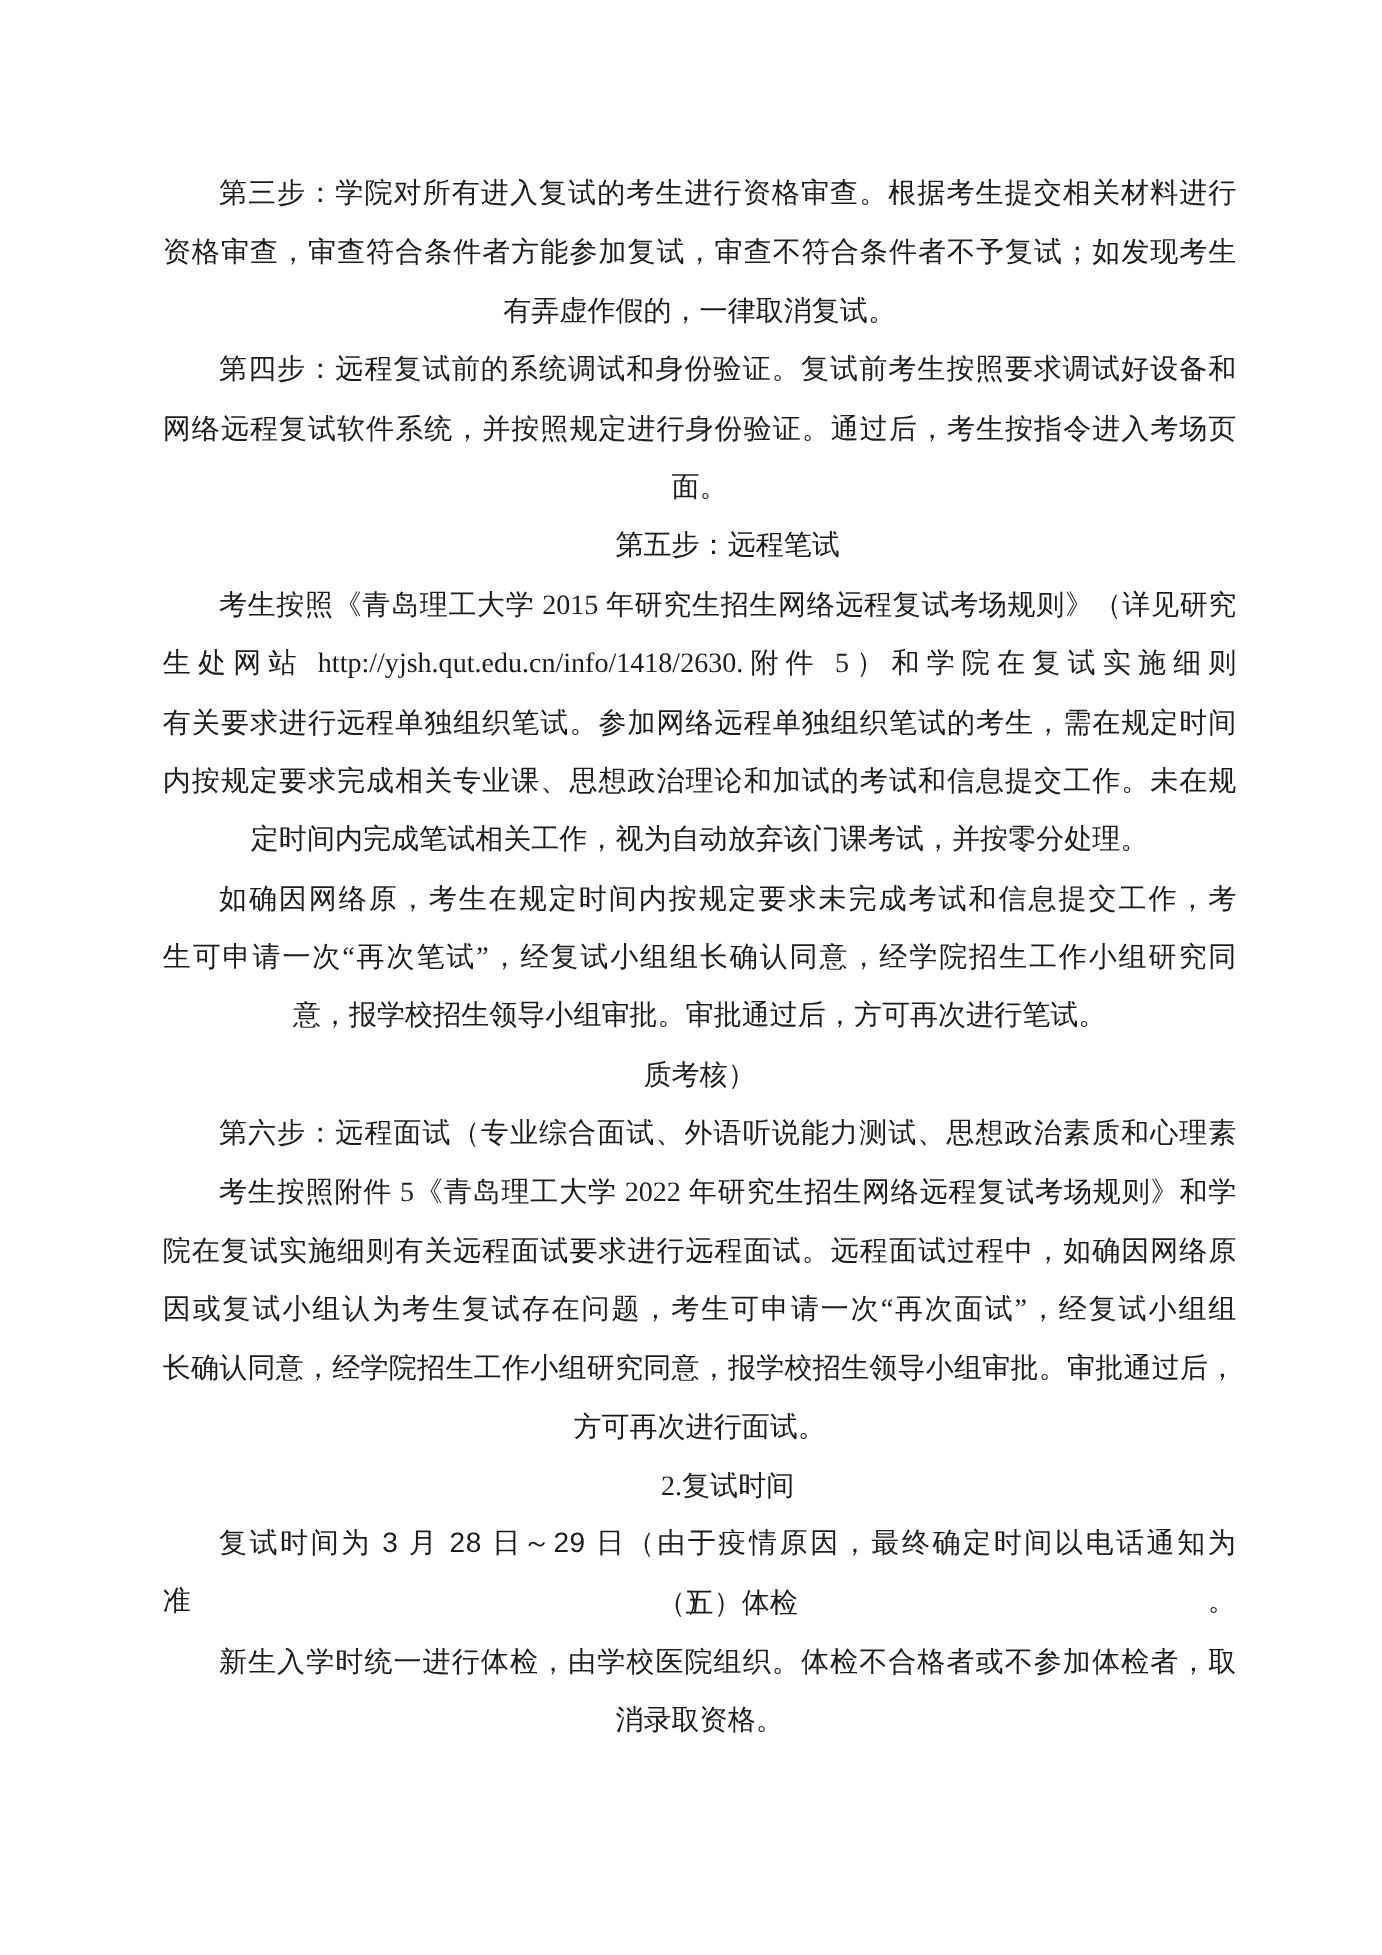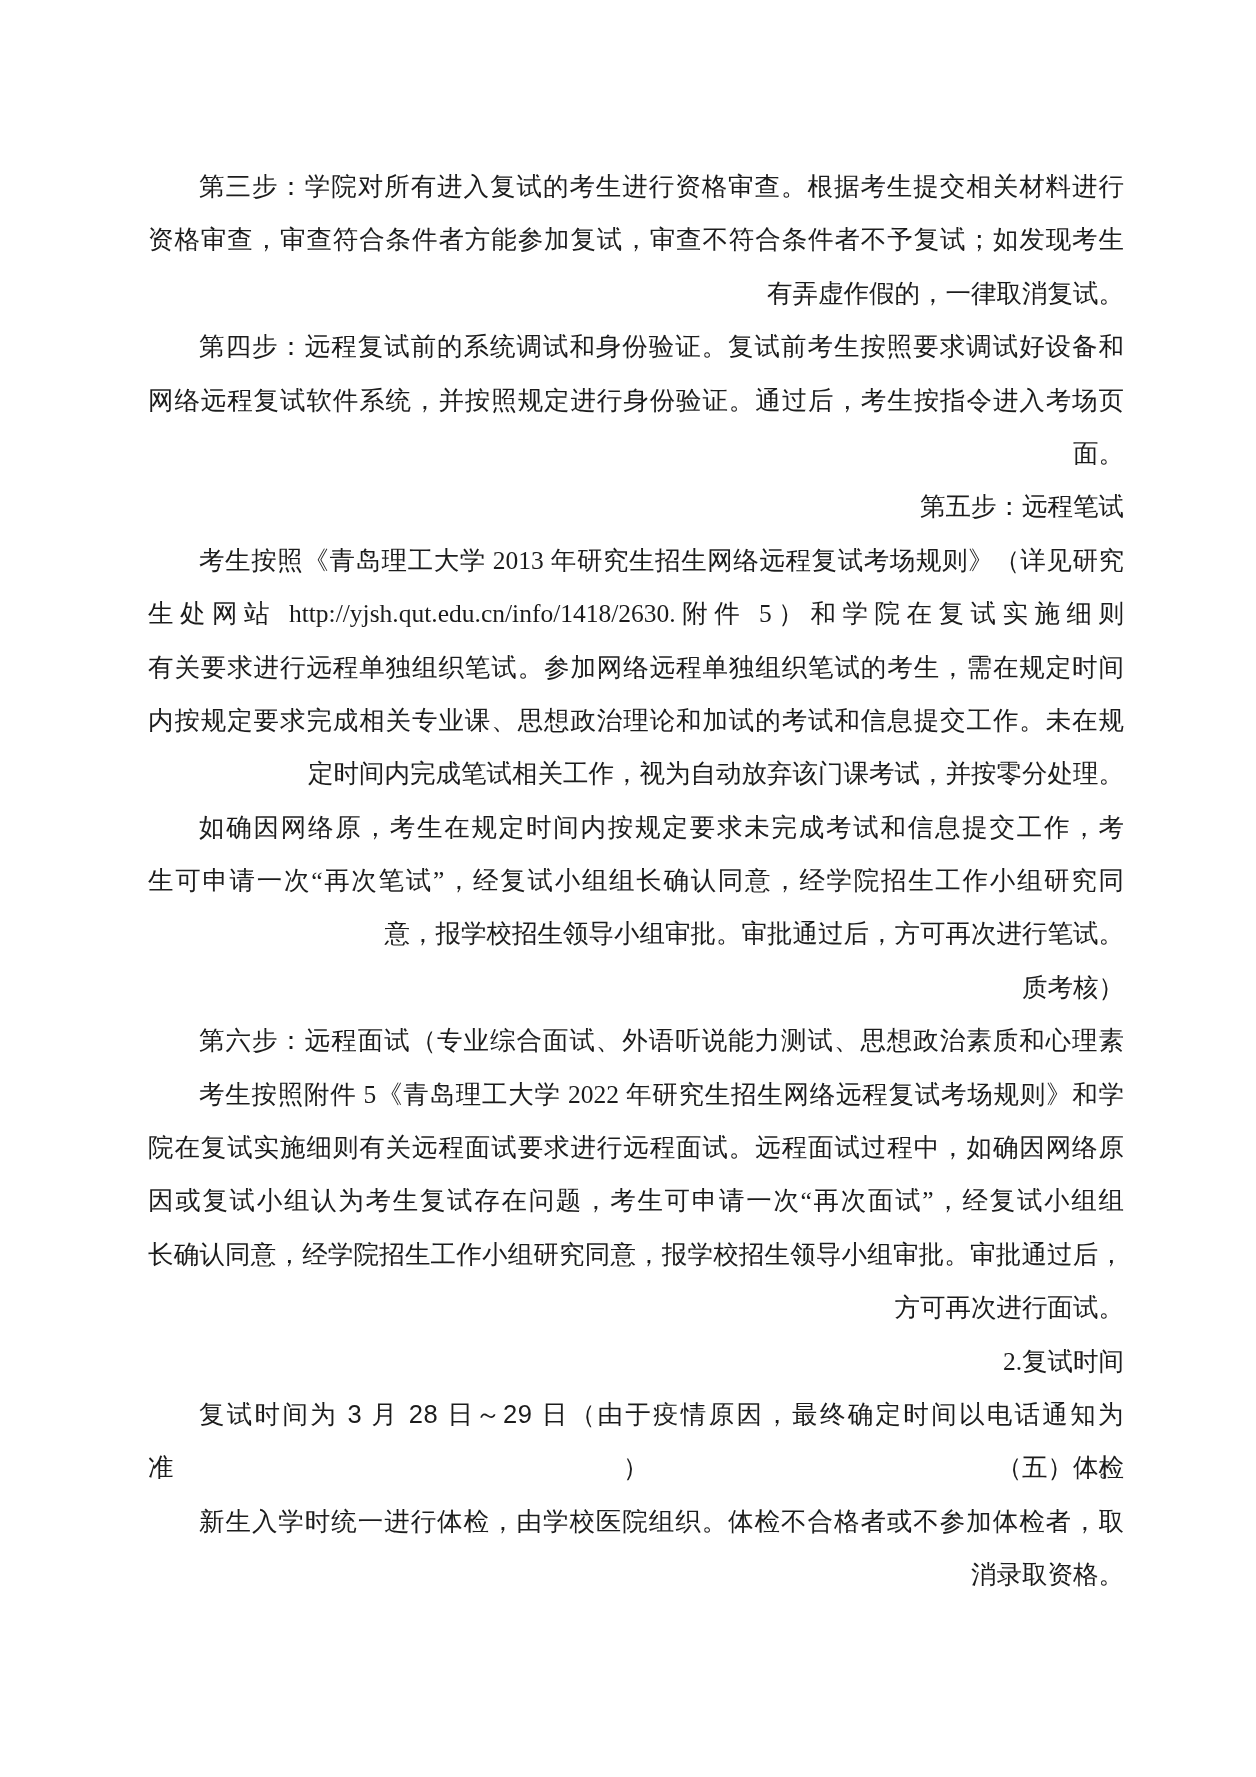--- a/index.html
+++ b/index.html
@@ -17,31 +17,31 @@
     position: absolute;
     left: 0;
     top: 0;
     width: 1256px;
     height: 1777px;
     background: #ffffff;
   }
   .text-column {
     position: absolute;
     left: 148px;
-    top: 160px;
+    top: 149px;
     width: 976px;
     color: #1c1c1c;
     font-family: "Liberation Serif", "DejaVu Serif", serif;
     font-size: 25.5px;
     line-height: 53.4px;
   }
   .line {
     display: block;
     height: 53.4px;
-    text-align: right;
+    text-align: center;
     white-space: normal;
     overflow: visible;
   }
   .line.fill {
     text-align: justify;
     text-align-last: justify;
   }
   .line.indent {
     text-indent: 2em;
   }
@@ -56,21 +56,21 @@
 
 <div class="page">
   <div class="text-column">
       <div class="line fill indent">第三步：学院对所有进入复试的考生进行资格审查。根据考生提交相关材料进行</div>
       <div class="line fill">资格审查，审查符合条件者方能参加复试，审查不符合条件者不予复试；如发现考生</div>
       <div class="line">有弄虚作假的，一律取消复试。</div>
       <div class="line fill indent">第四步：远程复试前的系统调试和身份验证。复试前考生按照要求调试好设备和</div>
       <div class="line fill">网络远程复试软件系统，并按照规定进行身份验证。通过后，考生按指令进入考场页</div>
       <div class="line">面。</div>
       <div class="line indent">第五步：远程笔试</div>
-      <div class="line fill indent">考生按照《青岛理工大学 2013 年研究生招生网络远程复试考场规则》（详见研究</div>
+      <div class="line fill indent">考生按照《青岛理工大学 2015 年研究生招生网络远程复试考场规则》（详见研究</div>
       <div class="line fill">生处网站 http://yjsh.qut.edu.cn/info/1418/2630.附件 5）和学院在复试实施细则</div>
       <div class="line fill">有关要求进行远程单独组织笔试。参加网络远程单独组织笔试的考生，需在规定时间</div>
       <div class="line fill">内按规定要求完成相关专业课、思想政治理论和加试的考试和信息提交工作。未在规</div>
       <div class="line">定时间内完成笔试相关工作，视为自动放弃该门课考试，并按零分处理。</div>
       <div class="line fill indent">如确因网络原，考生在规定时间内按规定要求未完成考试和信息提交工作，考</div>
       <div class="line fill">生可申请一次“再次笔试”，经复试小组组长确认同意，经学院招生工作小组研究同</div>
       <div class="line">意，报学校招生领导小组审批。审批通过后，方可再次进行笔试。</div>
       <div class="line">质考核）</div>
       <div class="line fill indent">第六步：远程面试（专业综合面试、外语听说能力测试、思想政治素质和心理素</div>
       <div class="line fill indent">考生按照附件 5《青岛理工大学 2022 年研究生招生网络远程复试考场规则》和学</div>

